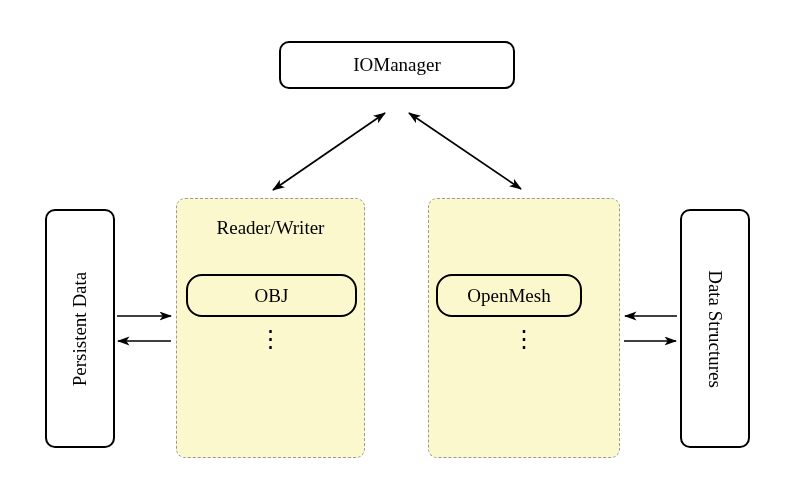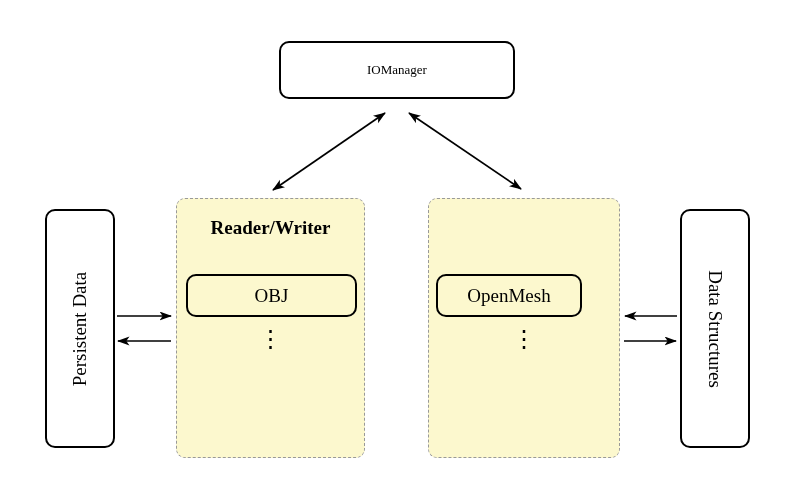--- a/index.html
+++ b/index.html
@@ -32,22 +32,22 @@
     border:2.4px solid var(--box-border);
     border-radius:10px;
     background:#fff;
     display:flex;
     align-items:center;
     justify-content:center;
     box-sizing:border-box;
     text-align:center;
   }
   .node-io{
-    left:279px;top:41px;width:236px;height:58px;
-    font-size:13px;
+    left:279px;top:41px;width:236px;height:48px;
+    font-size:19px;
   }
   .side-node{
     position:absolute;
     border:2.4px solid var(--box-border);
     border-radius:10px;
     background:#fff;
     box-sizing:border-box;
   }
   .side-node .vlabel{
     position:absolute;
@@ -69,26 +69,25 @@
     box-sizing:border-box;
   }
   .group-left{left:176px;width:189px;}
   .group-right{left:428px;width:192px;}
   .group-title{
     position:absolute;
     left:0;right:0;
     top:18px;
     text-align:center;
     font-size:19px;
-    font-weight:bold;
   }
   .inner-box{
     position:absolute;
     border:2.4px solid var(--box-border);
-    border-radius:10px;
+    border-radius:16px;
     background:transparent;
     display:flex;
     align-items:center;
     justify-content:center;
     box-sizing:border-box;
     text-align:center;
     font-size:19px;
     line-height:1.25;
   }
   .inner-top{top:75px;height:43px;}

